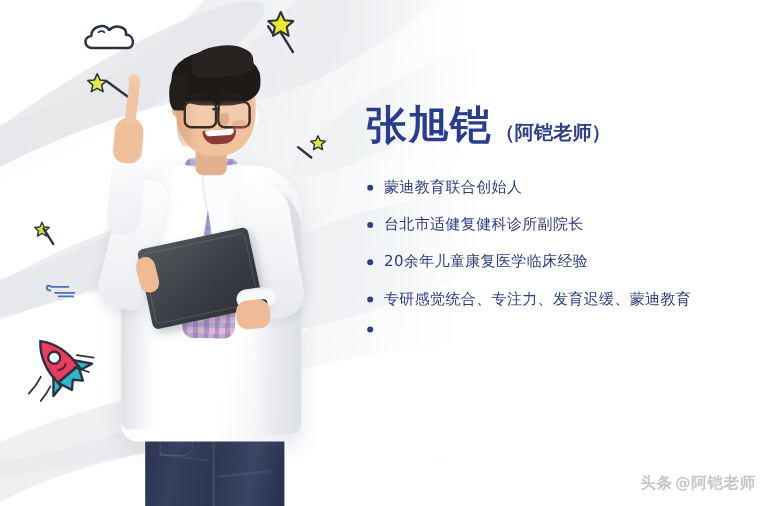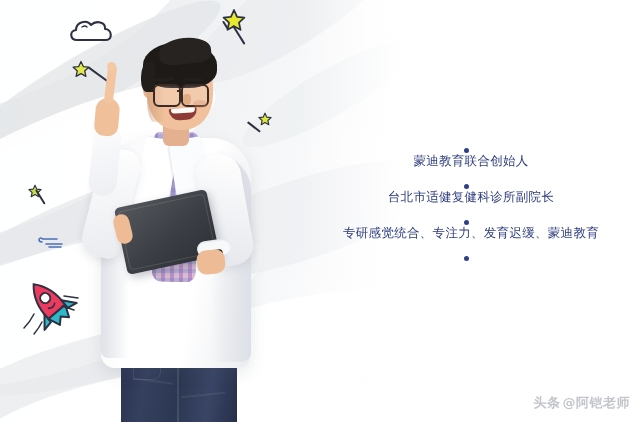--- a/index.html
+++ b/index.html
@@ -126,21 +126,21 @@
   .title-row{position:absolute;left:5px;top:88px;display:flex;align-items:baseline;}
   .name{
     font-size:34px;font-weight:bold;color:#2a3c8e;letter-spacing:1px;
     font-family:"DejaVu Sans","Liberation Sans",sans-serif;line-height:1;
   }
   .alias{
     font-size:16px;font-weight:bold;color:#2f3f86;margin-left:3px;letter-spacing:0;
     font-family:"DejaVu Sans","Liberation Sans",sans-serif;
   }
   .bullets{position:absolute;left:6px;top:148px;width:330px;}
-  .bullet{display:flex;align-items:center;margin-bottom:14px;flex-direction:column;}
+  .bullet{display:flex;align-items:center;margin-bottom:14px;}
   .dot{width:5px;height:5px;border-radius:50%;background:#2f3f86;flex:0 0 auto;margin-right:9px;}
   .btext{
     font-size:12.5px;color:#2d3c7e;letter-spacing:.3px;white-space:nowrap;
     font-family:"DejaVu Sans","Liberation Sans",sans-serif;
   }
   .watermark{
     position:absolute;right:10px;bottom:10px;display:flex;align-items:center;
     font-size:13px;color:#b9bcc2;font-weight:bold;letter-spacing:.5px;
     font-family:"DejaVu Sans","Liberation Sans",sans-serif;opacity:.85;
   }
@@ -265,29 +265,37 @@
     <div class="ph fingerTip"></div>
     <div class="ph tablet"></div>
     <div class="ph tablet-edge"></div>
     <div class="ph cuffR"></div>
     <div class="ph watch"></div>
     <div class="ph handR"></div>
     <div class="ph thumb"></div>
   </div>
 
   <div class="content">
+    <div class="title-row">
+      <span class="name">张旭铠</span>
+      <span class="alias">（阿铠老师）</span>
+    </div>
 
     <div class="bullets">
       <div class="bullet">
         <span class="dot"></span>
         <span class="btext">蒙迪教育联合创始人</span>
       </div>
       <div class="bullet">
         <span class="dot"></span>
         <span class="btext">台北市适健复健科诊所副院长</span>
+      </div>
+      <div class="bullet">
+        <span class="dot"></span>
+        <span class="btext">20余年儿童康复医学临床经验</span>
       </div>
       <div class="bullet">
         <span class="dot"></span>
         <span class="btext">专研感觉统合、专注力、发育迟缓、蒙迪教育</span>
       </div>
       <div class="bullet">
         <span class="dot"></span>
       </div>
     </div>
   </div>

